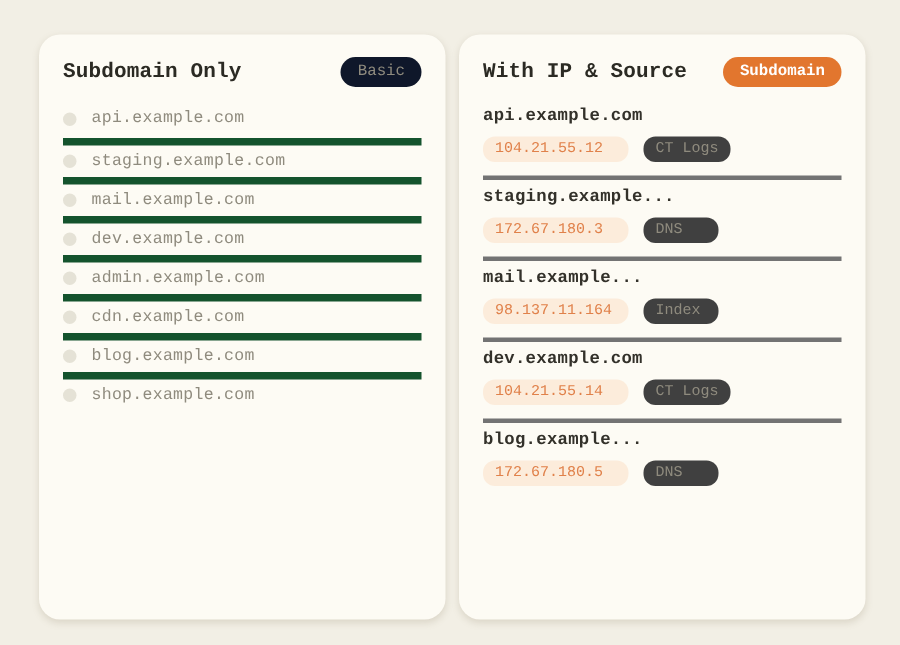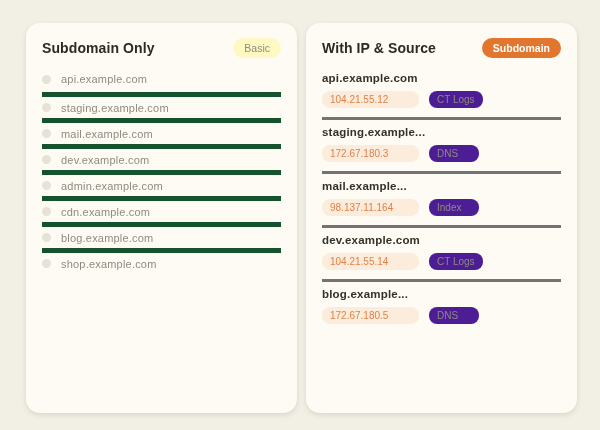--- a/index.html
+++ b/index.html
@@ -8,20 +8,21 @@
     background: #f2efe5;
     font-family: "Liberation Sans", "DejaVu Sans", sans-serif;
     overflow: hidden;
   }
   .wrap {
     display: flex;
     gap: 9px;
     padding: 23px 23px 17px 26px;
     width: 480px;
     height: 430px;
+    font-family: Liberation Mono, monospace;
   }
   .card {
     width: 271px;
     height: 390px;
     background: #fdfbf4;
     border-radius: 14px;
     box-shadow: 0 2px 5px rgba(140,128,100,0.22);
     padding: 14px 16px;
     flex: none;
   }
@@ -39,21 +40,21 @@
     letter-spacing: 0.1px;
   }
   .badge {
     border-radius: 11px;
     font-size: 10.5px;
     line-height: 20px;
     padding: 0 11px;
     white-space: nowrap;
   }
   .badge-basic {
-    background: #fef9c3;
+    background: #0f172a;
     color: #8f8b7e;
   }
   .badge-enriched {
     background: #e2762e;
     color: #ffffff;
     font-weight: 700;
   }
   
   .plain-list { list-style: none; }
   .plain-list li {
@@ -100,21 +101,21 @@
     padding: 0 8px;
     white-space: nowrap;
   }
   .chip-ip {
     width: 97px;
     background: #fcecdb;
     color: #e0814a;
   }
   .chip-source {
     min-width: 50px;
-    background: #4c1d95;
+    background: #404040;
     color: #8f8b7e;
   }
 </style>
 </head>
 <body>
 
 <div class="wrap">
 
   <section class="card">
     <div class="card-header">

